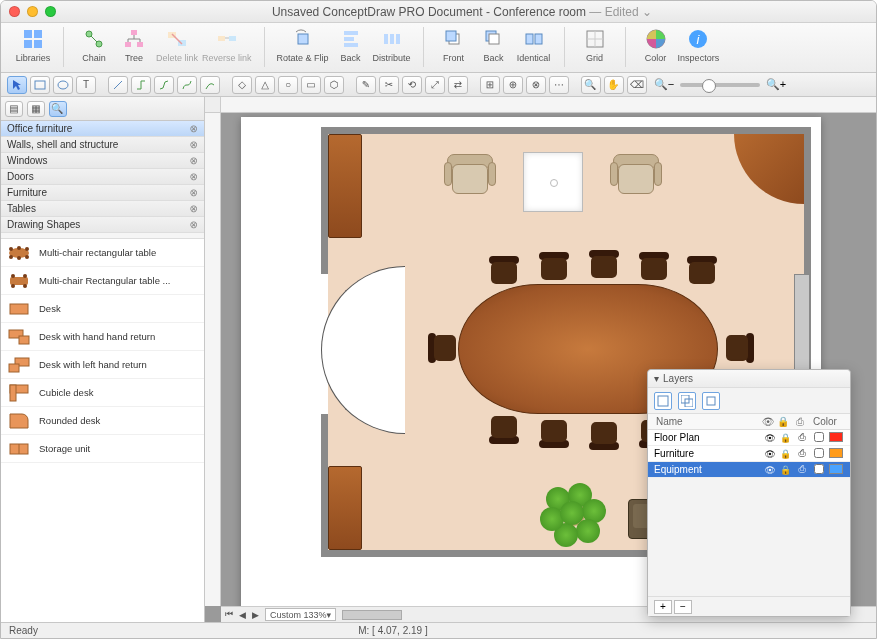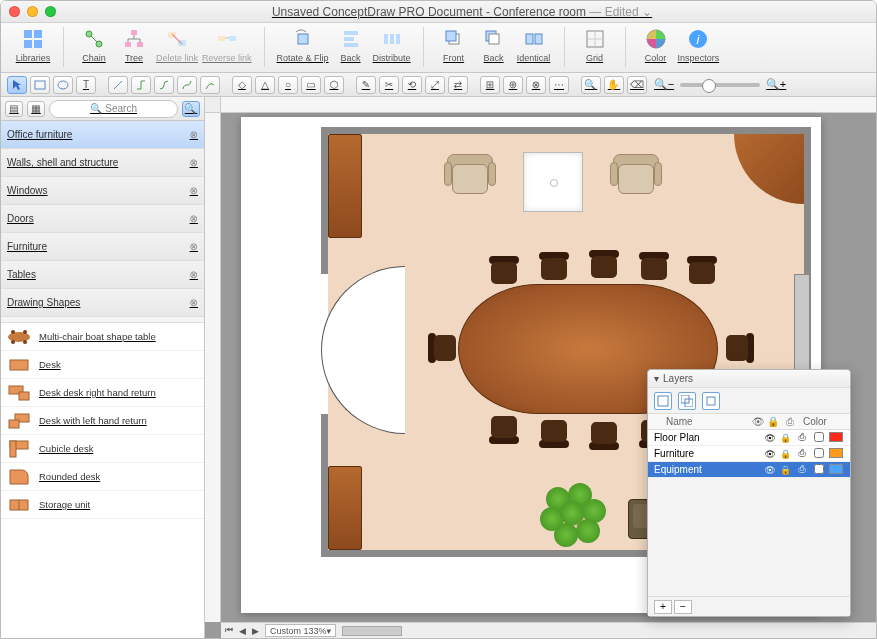--- a/index.html
+++ b/index.html
@@ -1,17 +1,17 @@
 <!DOCTYPE html>
 <html><head>
 <meta charset="utf-8">
 <style>
   * { box-sizing: border-box; margin: 0; padding: 0; font-family: "Helvetica Neue", Arial, sans-serif; }
   body { background: #fff; }
-  .window { width: 877px; height: 639px; border: 1px solid #bbb; border-radius: 6px 6px 0 0; overflow: hidden; position: relative; background: #fff; display: flex; flex-direction: column; text-decoration: underline; }
+  .window { width: 877px; height: 639px; border: 1px solid #bbb; border-radius: 6px 6px 0 0; overflow: hidden; position: relative; background: #fff; display: flex; flex-direction: column; }
   .titlebar { height: 22px; background: linear-gradient(#f6f6f6,#e8e8e8); display: flex; align-items: center; padding: 0 8px; border-bottom: 1px solid #d0d0d0; }
   .traffic { display: flex; gap: 7px; }
   .dot { width: 11px; height: 11px; border-radius: 50%; border: 0.5px solid rgba(0,0,0,0.15); }
   .dot.red{background:#ff5f57}.dot.yellow{background:#ffbd2e}.dot.green{background:#28c940}
   .title { flex: 1; text-align: center; font-size: 12px; color: #555; }
   .title .muted{color:#999}
   .toolbar { height: 50px; background: linear-gradient(#fafafa,#ededed); border-bottom: 1px solid #c7c7c7; display: flex; align-items: flex-start; padding: 4px 10px 0; gap: 4px; }
   .tb-group{display:flex;gap:4px;padding:0 4px;align-items:flex-start}
   .tb-sep{width:1px;height:40px;background:#d4d4d4;margin:0 4px}
   .tb-btn{display:flex;flex-direction:column;align-items:center;font-size:9px;color:#555;gap:2px;min-width:36px;cursor:default}
@@ -23,21 +23,21 @@
   .sgap{width:6px}
   .slider-zone{display:flex;align-items:center;gap:6px;margin-left:4px}
   .slider{width:80px;height:4px;background:#bbb;border-radius:2px;position:relative}
   .slider::after{content:"";position:absolute;left:22px;top:-4px;width:12px;height:12px;background:#fff;border:1px solid #888;border-radius:50%}
   .body{flex:1;display:flex;overflow:hidden}
   .sidebar{width:204px;background:#fff;border-right:1px solid #c7c7c7;display:flex;flex-direction:column}
   .side-top{height:24px;background:linear-gradient(#f6f6f6,#e8e8e8);border-bottom:1px solid #c7c7c7;display:flex;align-items:center;padding:0 4px;gap:4px}
   .side-top .sbtn{width:18px;height:16px}
   .search{flex:1;height:18px;border:1px solid #c7c7c7;border-radius:9px;background:#fff;font-size:10px;color:#888;text-align:center;line-height:16px}
   .cat-list{font-size:10px}
-  .cat{height:28px;display:flex;align-items:center;padding:0 6px;justify-content:space-between;color:#333;background:linear-gradient(#f2f2f2,#e8e8e8);border-bottom:1px solid #ddd}
+  .cat{height:16px;display:flex;align-items:center;padding:0 6px;justify-content:space-between;color:#333;background:linear-gradient(#f2f2f2,#e8e8e8);border-bottom:1px solid #ddd}
   .cat.active{background:linear-gradient(#d7e8ff,#bcd6f7)}
   .cat .x{color:#888;font-size:10px}
   .shape-list{flex:1;overflow-y:auto;background:#fff}
   .shape-item{height:28px;display:flex;align-items:center;gap:8px;padding:0 6px;font-size:9.5px;color:#333;border-bottom:1px solid #f0f0f0}
   .shape-icon{width:24px;height:18px;display:flex;align-items:center;justify-content:center}
   .canvas-area{flex:1;position:relative;background:#9a9a9a;overflow:hidden}
   .rulers-corner{position:absolute;left:0;top:0;width:16px;height:16px;background:#eee;border-right:1px solid #ccc;border-bottom:1px solid #ccc}
   .ruler-h{position:absolute;left:16px;top:0;right:0;height:16px;background:#f5f5f5;border-bottom:1px solid #ccc}
   .ruler-v{position:absolute;left:0;top:16px;width:16px;bottom:16px;background:#f5f5f5;border-right:1px solid #ccc}
   .page{position:absolute;left:36px;top:20px;width:580px;height:496px;background:#fff;box-shadow:0 2px 8px rgba(0,0,0,0.3)}
@@ -62,21 +62,21 @@
   .sofa{position:absolute;left:300px;top:365px;width:78px;height:40px;background:#6a5a42;border:1px solid #3d321f;border-radius:4px}
   .side-shelf{position:absolute;right:-6px;top:140px;width:16px;height:140px;background:#c8c8c8;border:1px solid #888}
   .hscroll{position:absolute;left:16px;right:0;bottom:0;height:16px;background:#eee;border-top:1px solid #ccc;display:flex;align-items:center;font-size:9px;color:#555;gap:6px;padding:0 4px}
   .zoom-box{border:1px solid #bbb;padding:0 4px;background:#fff;height:13px;display:flex;align-items:center}
   .status{height:16px;background:#f0f0f0;border-top:1px solid #c7c7c7;font-size:10px;color:#555;display:flex;align-items:center;padding:0 8px;gap:40px}
   .status .center{flex:1;text-align:center}
   .layers-panel{position:absolute;left:646px;top:368px;width:204px;height:248px;background:#f3f3f3;border:1px solid #b5b5b5;border-radius:4px;box-shadow:0 4px 14px rgba(0,0,0,0.25);font-size:10px}
   .lp-title{height:18px;display:flex;align-items:center;padding:0 6px;color:#555;gap:4px;border-bottom:1px solid #ddd;background:linear-gradient(#f9f9f9,#ececec);border-radius:4px 4px 0 0}
   .lp-tools{height:26px;display:flex;align-items:center;padding:0 6px;gap:6px;border-bottom:1px solid #ddd}
   .lp-tool{width:18px;height:18px;border:1px solid #6fa4e0;border-radius:2px;display:flex;align-items:center;justify-content:center;background:#fff}
-  .lp-head{height:16px;display:flex;align-items:center;padding:0 18px;border-bottom:1px solid #ddd;background:#f8f8f8;color:#666}
+  .lp-head{height:16px;display:flex;align-items:center;padding:0 8px;border-bottom:1px solid #ddd;background:#f8f8f8;color:#666}
   .lp-head span:first-child{flex:1}
   .lp-head .ico{width:16px;text-align:center}
   .lp-row{height:16px;display:flex;align-items:center;padding:0 6px;border-bottom:1px solid #eee;background:#fff}
   .lp-row.sel{background:#3b79d4;color:#fff}
   .lp-row span:first-child{flex:1}
   .lp-row .ico{width:16px;text-align:center;font-size:9px}
   .swatch{width:14px;height:10px;border:1px solid #888;display:inline-block}
   .lp-footer{position:absolute;bottom:0;left:0;right:0;height:20px;border-top:1px solid #ddd;display:flex;align-items:center;padding:0 6px;gap:2px;background:#f3f3f3}
   .lp-pm{width:18px;height:14px;border:1px solid #bbb;background:#fff;text-align:center;line-height:12px}
 </style>
@@ -335,21 +335,20 @@
       <span style="font-size:11px">🔍+</span>
     </div>
   </div>
 
   <div class="body">
 
     <div class="sidebar">
       <div class="side-top">
         <div class="sbtn">▤</div>
         <div class="sbtn">▦</div>
-        <div class="search" placeholder="Search"><span style="color:#888">🔍 </span><span>Search</span></div>
         <div class="sbtn active">🔍</div>
       </div>
       <div class="cat-list" id="cat-list">
           <div class="cat active">
             <span>Office furniture</span>
             <span class="x">⊗</span>
           </div>
           <div class="cat">
             <span>Walls, shell and structure</span>
             <span class="x">⊗</span>
@@ -373,45 +372,59 @@
           <div class="cat">
             <span>Drawing Shapes</span>
             <span class="x">⊗</span>
           </div>
         </div>
       <div style="height:6px;background:#f5f5f5;border-bottom:1px solid #ddd"></div>
       <div class="shape-list" id="shape-list">
           <div class="shape-item">
             <span class="shape-icon">
               <svg width="24" height="14">
-                <ellipse cx="12" cy="7" rx="11" ry="5" fill="#c77a3d"></ellipse>
+                <ellipse cx="12" cy="7" rx="10" ry="5" fill="#c77a3d"></ellipse>
+                <circle cx="4" cy="3" r="2" fill="#7a3e18"></circle>
+                <circle cx="12" cy="2" r="2" fill="#7a3e18"></circle>
+                <circle cx="20" cy="3" r="2" fill="#7a3e18"></circle>
+                <circle cx="4" cy="11" r="2" fill="#7a3e18"></circle>
+                <circle cx="12" cy="12" r="2" fill="#7a3e18"></circle>
+                <circle cx="20" cy="11" r="2" fill="#7a3e18"></circle>
+              </svg>
+            </span>
+            <span>Multi-chair rectangular table</span>
+          </div>
+          <div class="shape-item">
+            <span class="shape-icon">
+              <svg width="24" height="14">
+                <rect x="3" y="3" width="18" height="8" rx="2" fill="#c77a3d"></rect>
                 <circle cx="6" cy="2" r="2" fill="#7a3e18"></circle>
                 <circle cx="18" cy="2" r="2" fill="#7a3e18"></circle>
                 <circle cx="6" cy="12" r="2" fill="#7a3e18"></circle>
                 <circle cx="18" cy="12" r="2" fill="#7a3e18"></circle>
               </svg>
             </span>
-            <span>Multi-chair boat shape table</span>
+            <span>Multi-chair Rectangular table ...</span>
           </div>
           <div class="shape-item">
             <span class="shape-icon">
               <svg width="20" height="12">
                 <rect x="1" y="1" width="18" height="10" fill="#e8955a" stroke="#a0622e"></rect>
               </svg>
             </span>
             <span>Desk</span>
           </div>
           <div class="shape-item">
             <span class="shape-icon">
               <svg width="22" height="16">
                 <rect x="1" y="1" width="14" height="8" fill="#e8955a" stroke="#a0622e"></rect>
                 <rect x="11" y="7" width="10" height="8" fill="#e8955a" stroke="#a0622e"></rect>
               </svg>
             </span>
-            <span>Desk desk right hand return</span>
+            <span>Desk with hand hand return</span>
           </div>
           <div class="shape-item">
             <span class="shape-icon">
               <svg width="22" height="16">
                 <rect x="7" y="1" width="14" height="8" fill="#e8955a" stroke="#a0622e"></rect>
                 <rect x="1" y="7" width="10" height="8" fill="#e8955a" stroke="#a0622e"></rect>
               </svg>
             </span>
             <span>Desk with left hand return</span>
           </div>
@@ -554,20 +567,25 @@
         <span>▶</span>
         <div class="zoom-box">
             <span>Custom 133%</span> 
             <span>▾</span>
           </div>
         <div style="flex:0 0 60px;height:10px;background:#ccc;border:1px solid #aaa"></div>
       </div>
     </div>
   </div>
 
+  <div class="status">
+    <span>Ready</span>
+    <span class="center">M: [ 4.07, 2.19 ]</span>
+    <span style="width:120px"></span>
+  </div>
 
   <div class="layers-panel">
     <div class="lp-title">
       <span>▾</span>
       <span>Layers</span>
     </div>
     <div class="lp-tools">
       <div class="lp-tool">
           <svg width="12" height="12">
             <rect x="1" y="1" width="10" height="10" fill="none" stroke="#5a8ac0"></rect>

